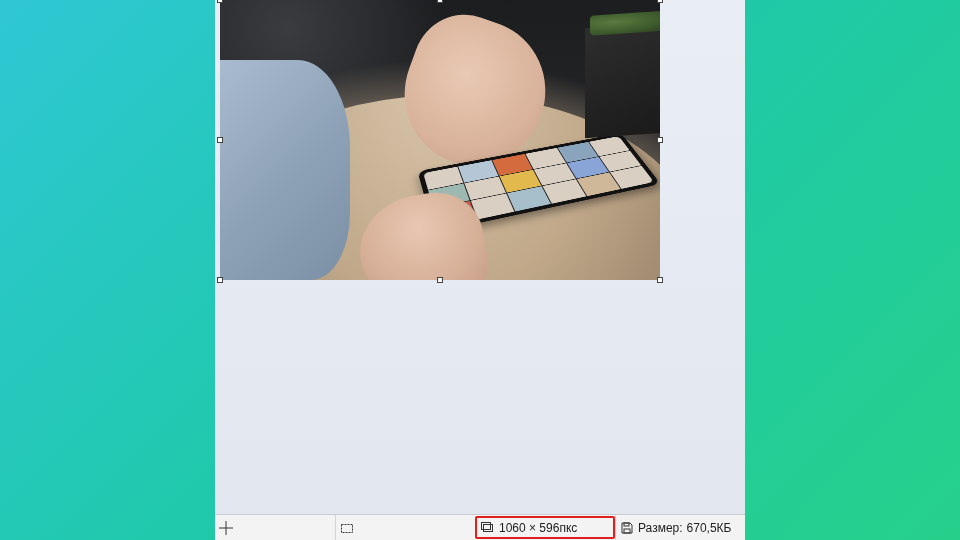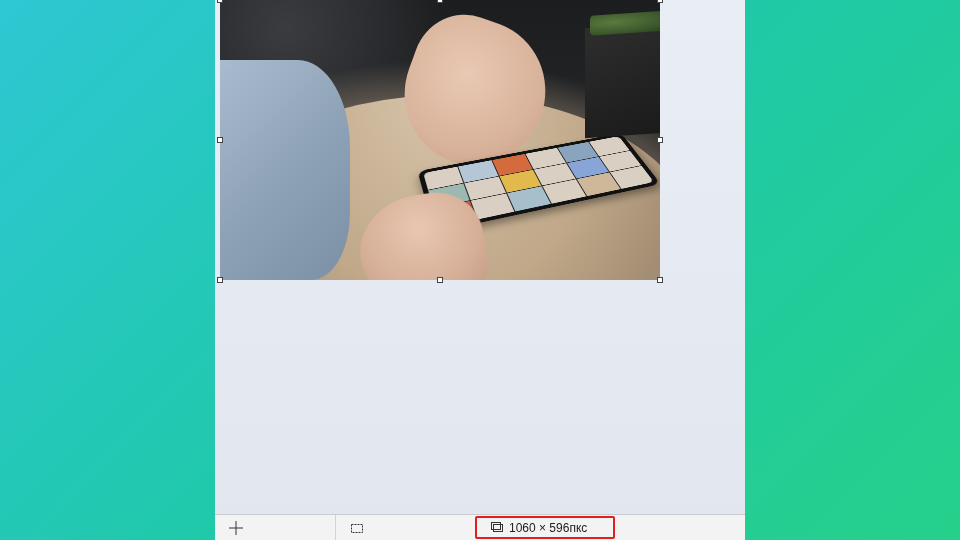--- a/index.html
+++ b/index.html
@@ -159,21 +159,21 @@
     background: #f3f3f3;
     border-top: 1px solid #c9cdd3;
     display: flex;
     align-items: stretch;
     color: #222;
   }
   .status-cell {
     display: flex;
     align-items: center;
     gap: 4px;
-    padding: 0 14px;
+    padding: 0 4px;
     border-left: 1px solid #d0d3d9;
     white-space: nowrap;
   }
   .status-cell:first-child { border-left: none; }
   .cell-pos { width: 120px; }
   .cell-sel { width: 140px; }
   .cell-dim { width: 140px; }
   .cell-size { flex: 1; }
   .highlight {
     border: 2px solid #e02020;
@@ -253,15 +253,26 @@
     </div>
     <div class="status-cell cell-dim highlight">
       <span class="ico">
         <svg viewBox="0 0 14 14">
             <rect x="2.5" y="3.5" width="9" height="7" fill="none" stroke="#333"></rect>
             <rect x="0.5" y="1.5" width="9" height="7" fill="none" stroke="#333"></rect>
           </svg>
       </span>
       <span>1060 × 596пкс</span>
     </div>
+    <div class="status-cell cell-size">
+      <span class="ico">
+        <svg viewBox="0 0 14 14">
+            <path d="M2 2h8l2 2v8H2z" fill="none" stroke="#333"></path>
+            <rect x="4" y="2" width="5" height="3" fill="none" stroke="#333"></rect>
+            <rect x="4" y="8" width="6" height="4" fill="none" stroke="#333"></rect>
+          </svg>
+      </span>
+      <span>Размер:</span>
+      <span>670,5КБ</span>
+    </div>
   </div>
 
 </div>
 
 </body></html>

